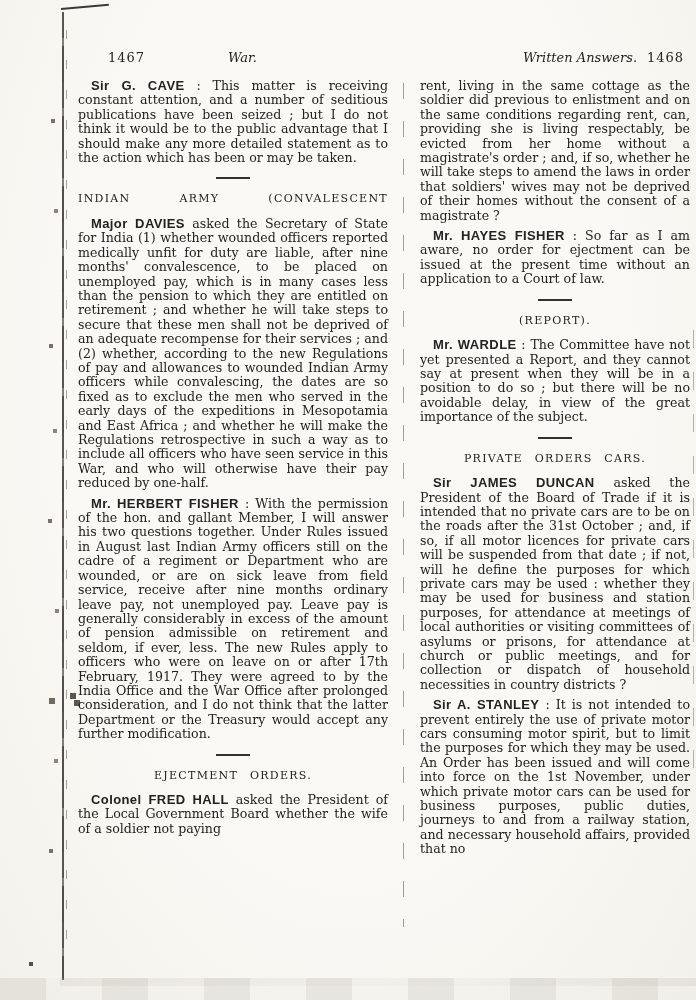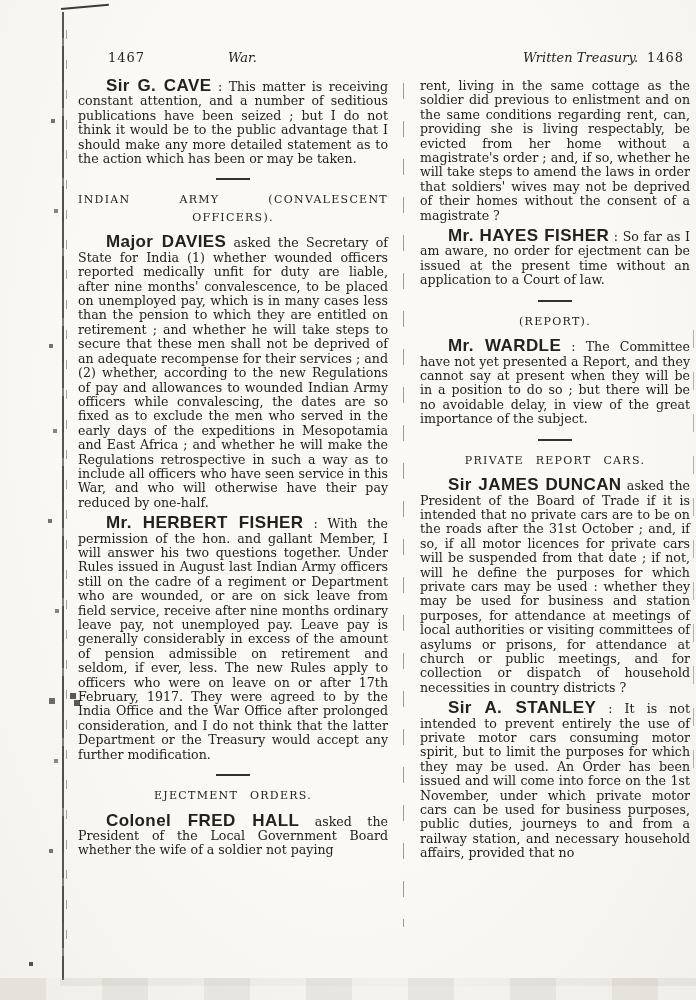--- a/index.html
+++ b/index.html
@@ -38,70 +38,69 @@
   .cols{position:absolute;top:79px;left:78px;right:6px;bottom:18px;display:flex;}
   .col{min-width:0;}
   .col-left{width:310px;}
   .col-right{flex:1;}
   .colrule{width:32px;position:relative;flex:none;}
   .colrule::after{content:"";position:absolute;left:15px;top:4px;bottom:55px;width:1px;opacity:.65;
     background:repeating-linear-gradient(to bottom,#6f6b66 0 16px,transparent 16px 38px);}
   
   .para{margin:0 0 6px 0;font-size:12.6px;line-height:14.4px;text-align:justify;text-indent:13px;}
   .para.noindent{text-indent:0;}
-  .speaker{font-family:"Liberation Sans", sans-serif;font-weight:700;font-size:17px;letter-spacing:.4px;margin-left:15px;}
+  .speaker{font-family:"Liberation Sans", sans-serif;font-weight:700;font-size:13px;letter-spacing:.4px;}
   .divider{width:34px;border-top:2px solid #33312e;margin:12px auto 11px auto;}
   .heading{margin:2px 0 9px 0;font-size:11px;line-height:17.5px;letter-spacing:1.3px;word-spacing:7px;text-align:center;}
   .hline.spread{text-align:justify;text-align-last:justify;}
 </style>
 </head>
 <body>
 
 <div class="page">
   <div class="binding"></div>
   <div class="binding2"></div>
   <div class="hook"></div>
   <div class="speckles"></div>
   <div class="right-rule"></div>
   <div class="bottom-band"></div>
   <div class="bottom-band2"></div>
 
   <div class="header">
     <span class="h-pn-left">1467</span>
     <span class="h-run-left">War.</span>
-    <span class="h-run-right">Written Treasury.</span>
+    <span class="h-run-right">Written Answers.</span>
     <span class="h-pn-right">1468</span>
   </div>
 
   <div class="cols">
     <div class="col col-left">
         <p class="para"><span class="speaker">Sir G. CAVE</span>&nbsp;: This matter is receiving constant attention, and a number of seditious publications have been seized&nbsp;; but I do not think it would be to the public advantage that I should make any more detailed statement as to the action which has been or may be taken.</p>
         <div class="divider"></div>
         <div class="heading">
           <div class="hline spread">INDIAN ARMY (CONVALESCENT</div>
-          <div class="hline">OFFICERS).</div>
         </div>
         <p class="para"><span class="speaker">Major DAVIES</span> asked the Secretary of State for India (1) whether wounded officers reported medically unfit for duty are liable, after nine months' convalescence, to be placed on unemployed pay, which is in many cases less than the pension to which they are entitled on retirement&nbsp;; and whether he will take steps to secure that these men shall not be deprived of an adequate recompense for their services&nbsp;; and (2) whether, according to the new Regulations of pay and allowances to wounded Indian Army officers while convalescing, the dates are so fixed as to exclude the men who served in the early days of the expeditions in Mesopotamia and East Africa&nbsp;; and whether he will make the Regulations retrospective in such a way as to include all officers who have seen service in this War, and who will otherwise have their pay reduced by one-half.</p>
         <p class="para"><span class="speaker">Mr. HERBERT FISHER</span>&nbsp;: With the permission of the hon. and gallant Member, I will answer his two questions together. Under Rules issued in August last Indian Army officers still on the cadre of a regiment or Department who are wounded, or are on sick leave from field service, receive after nine months ordinary leave pay, not unemployed pay. Leave pay is generally considerably in excess of the amount of pension admissible on retirement and seldom, if ever, less. The new Rules apply to officers who were on leave on or after 17th February, 1917. They were agreed to by the India Office and the War Office after prolonged consideration, and I do not think that the latter Department or the Treasury would accept any further modification.</p>
         <div class="divider"></div>
         <div class="heading">
           <div class="hline">EJECTMENT ORDERS.</div>
         </div>
         <p class="para"><span class="speaker">Colonel FRED HALL</span> asked the President of the Local Government Board whether the wife of a soldier not paying</p>
       </div>
     <div class="colrule"></div>
     <div class="col col-right">
         <p class="para noindent">rent, living in the same cottage as the soldier did previous to enlistment and on the same conditions regarding rent, can, providing she is living respectably, be evicted from her home without a magistrate's order&nbsp;; and, if so, whether he will take steps to amend the laws in order that soldiers' wives may not be deprived of their homes without the consent of a magistrate&nbsp;?</p>
         <p class="para"><span class="speaker">Mr. HAYES FISHER</span>&nbsp;: So far as I am aware, no order for ejectment can be issued at the present time without an application to a Court of law.</p>
         <div class="divider"></div>
         <div class="heading">
           <div class="hline">(REPORT).</div>
         </div>
         <p class="para"><span class="speaker">Mr. WARDLE</span>&nbsp;: The Committee have not yet presented a Report, and they cannot say at present when they will be in a position to do so&nbsp;; but there will be no avoidable delay, in view of the great importance of the subject.</p>
         <div class="divider"></div>
         <div class="heading">
-          <div class="hline">PRIVATE REPORT CARS.</div>
+          <div class="hline">PRIVATE ORDERS CARS.</div>
         </div>
         <p class="para"><span class="speaker">Sir JAMES DUNCAN</span> asked the President of the Board of Trade if it is intended that no private cars are to be on the roads after the 31st October&nbsp;; and, if so, if all motor licences for private cars will be suspended from that date&nbsp;; if not, will he define the purposes for which private cars may be used&nbsp;: whether they may be used for business and station purposes, for attendance at meetings of local authorities or visiting committees of asylums or prisons, for attendance at church or public meetings, and for collection or dispatch of household necessities in country districts&nbsp;?</p>
         <p class="para"><span class="speaker">Sir A. STANLEY</span>&nbsp;: It is not intended to prevent entirely the use of private motor cars consuming motor spirit, but to limit the purposes for which they may be used. An Order has been issued and will come into force on the 1st November, under which private motor cars can be used for business purposes, public duties, journeys to and from a railway station, and necessary household affairs, provided that no</p>
       </div>
   </div>
 </div>
 
 </body></html>

